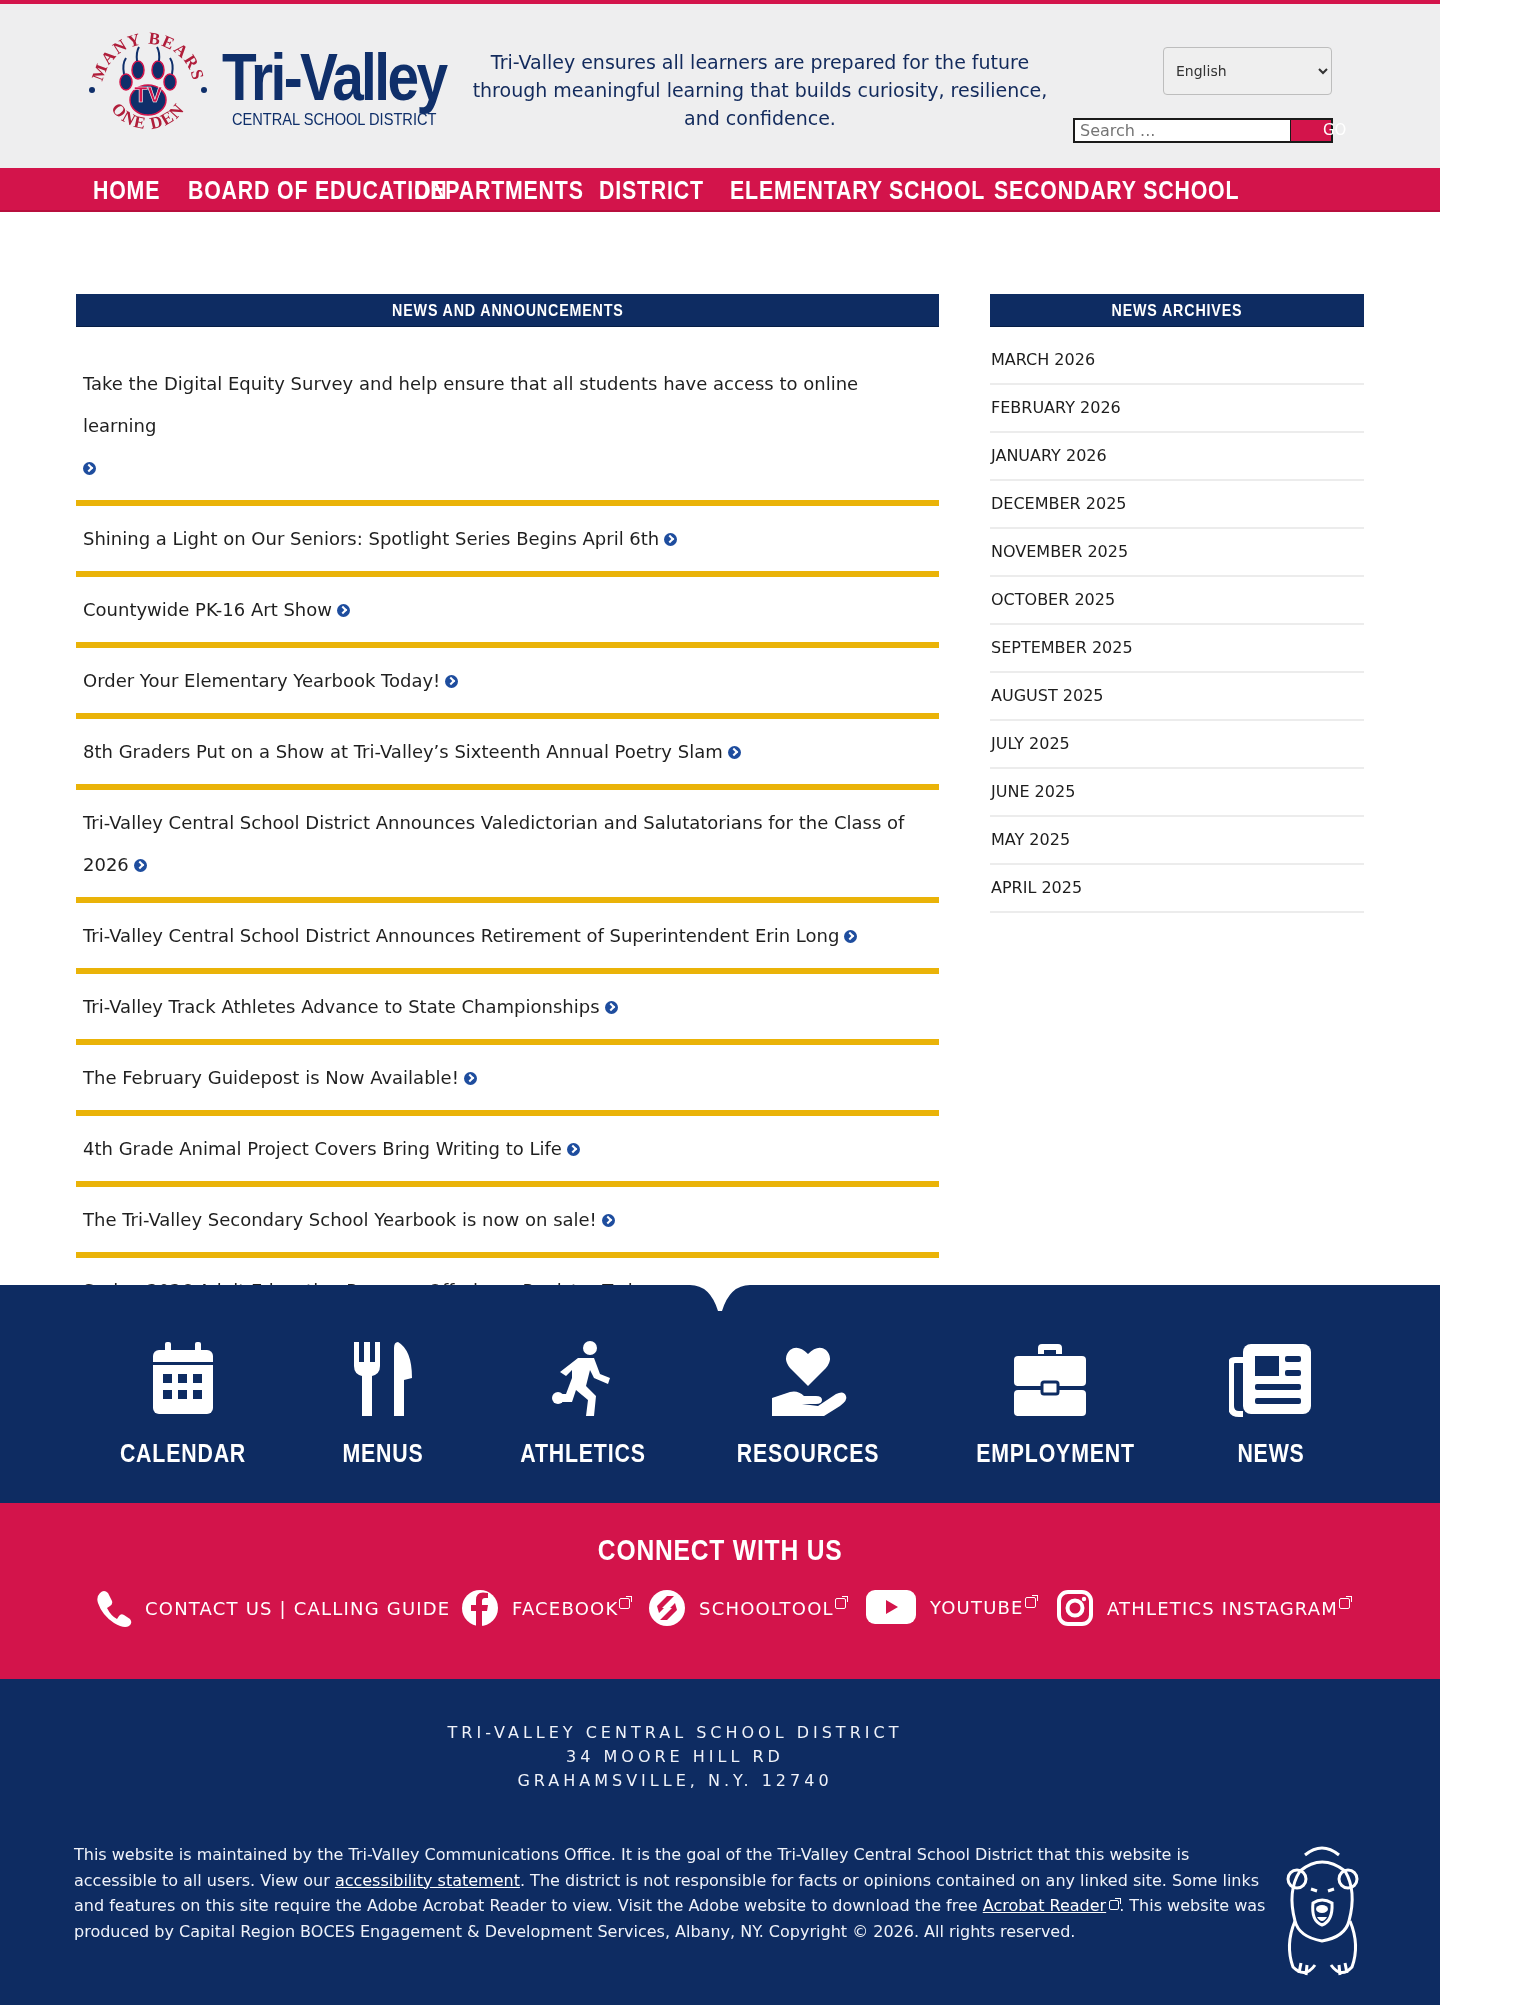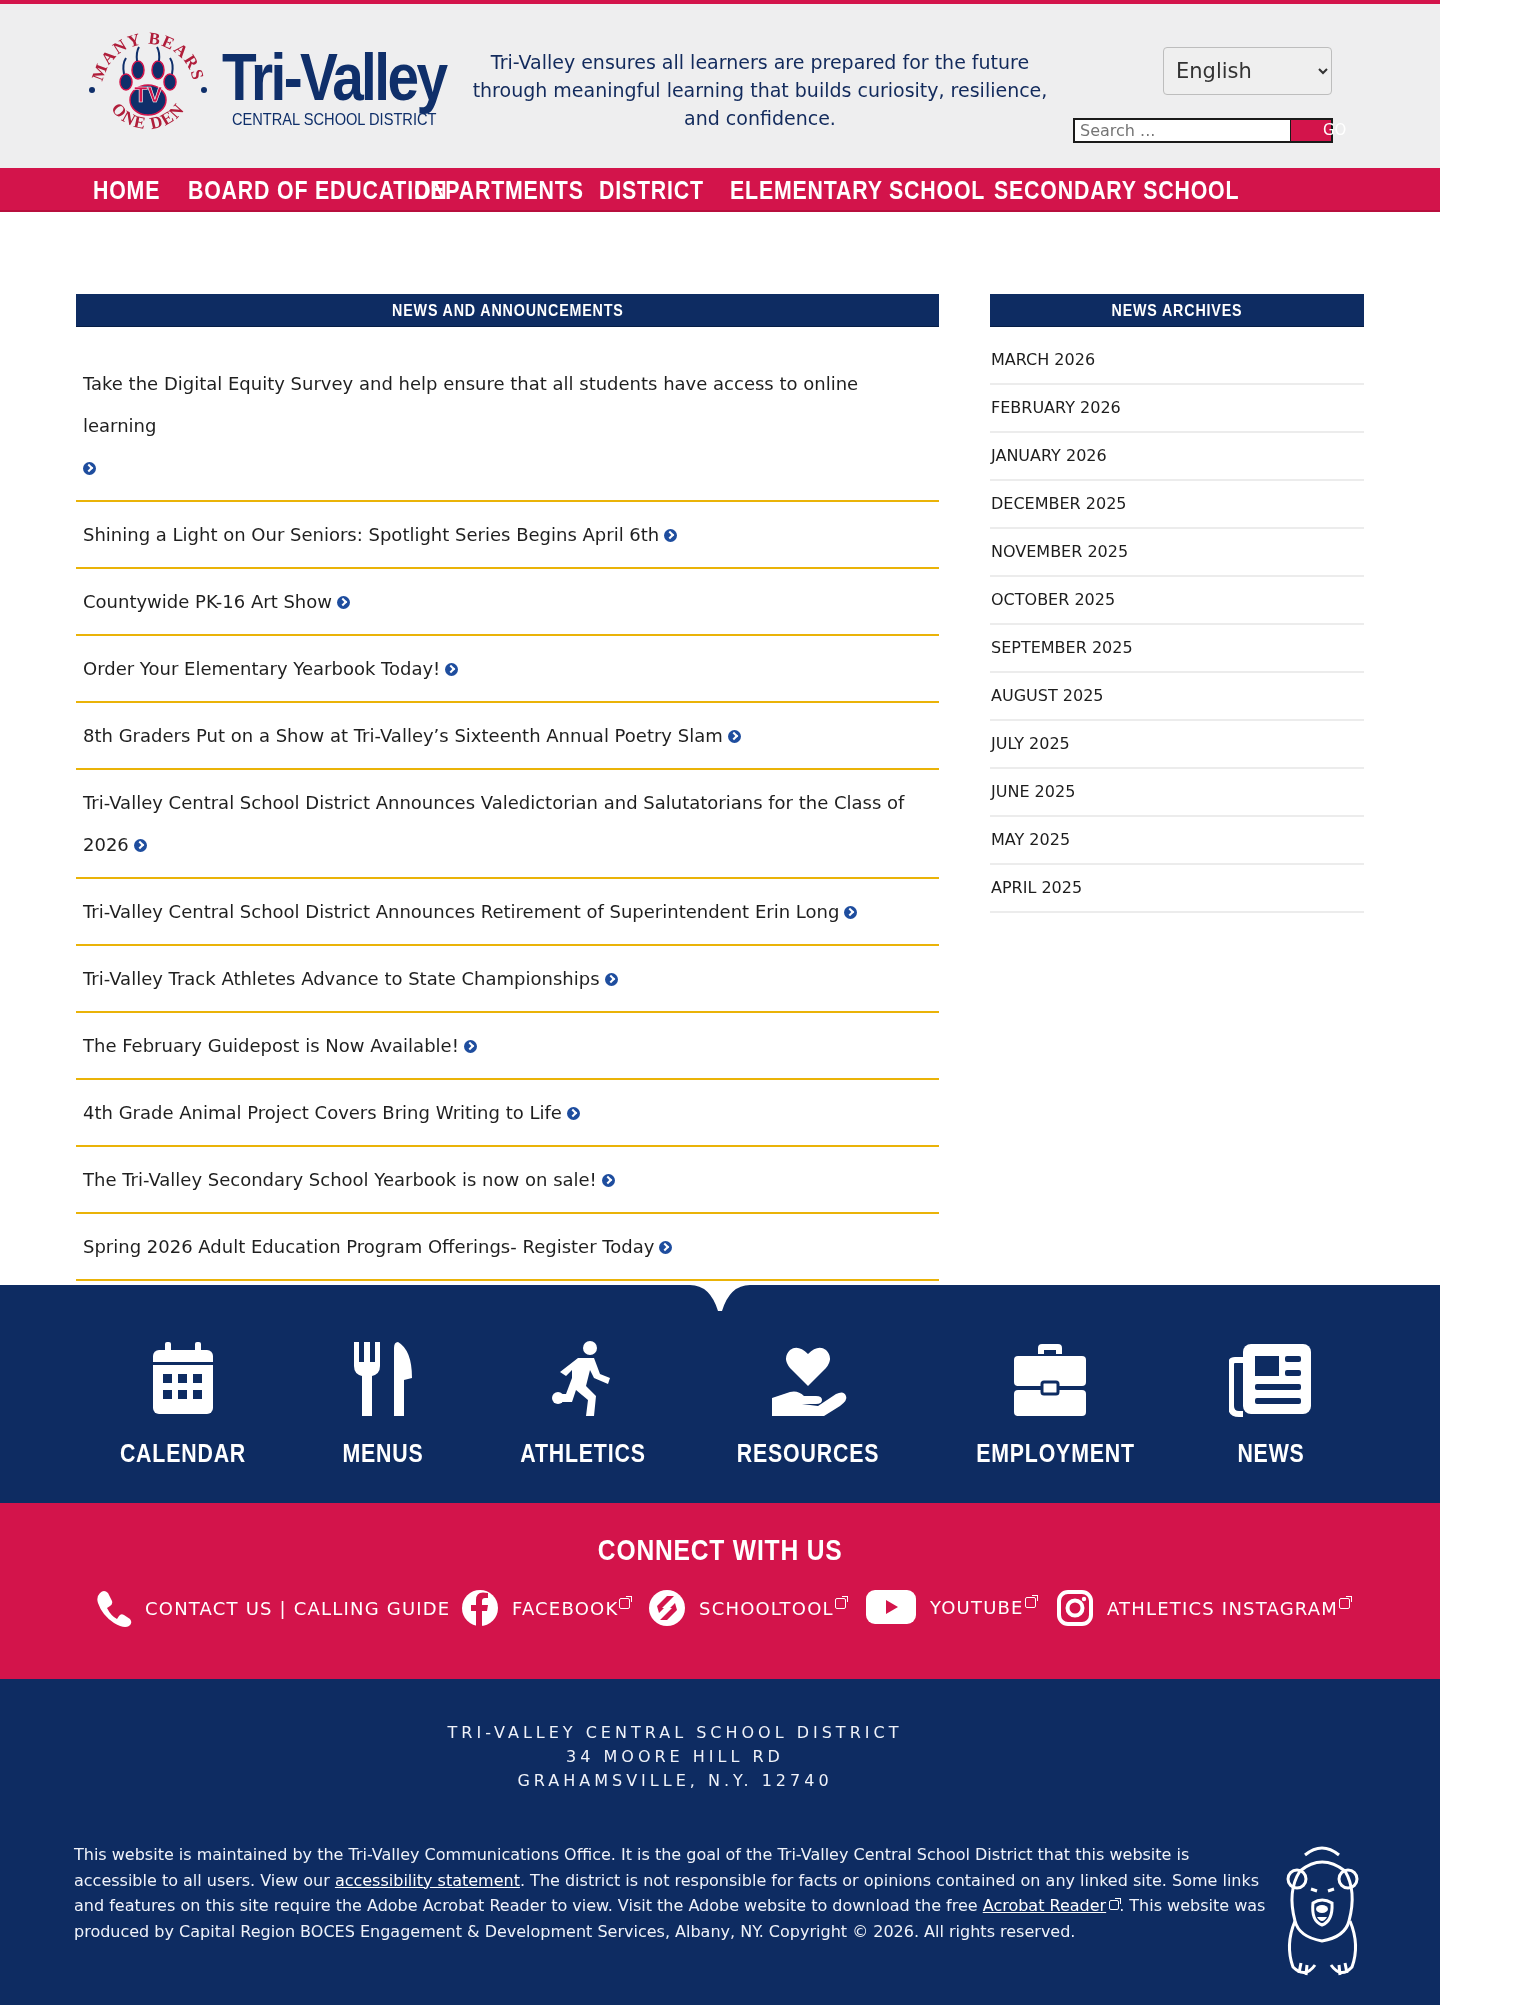--- a/index.html
+++ b/index.html
@@ -9,42 +9,42 @@
   .page { position: absolute; left: 0; top: 0; width: 1440px; height: 2005px; background: #fff; }
 
   
   .topline { position: absolute; left: 0; top: 0; width: 1440px; height: 4px; background: #d3144b; }
   .header { position: absolute; left: 0; top: 4px; width: 1440px; height: 164px; background: #eeeeef; }
   .logo-seal { position: absolute; left: 82px; top: 16px; width: 132px; height: 132px; }
   .logo-word { position: absolute; left: 222px; top: 40px; }
   .logo-word .big { font-family: "Liberation Sans", sans-serif; font-weight: bold; font-size: 66px; color: #0f2f6a; letter-spacing: -3px; line-height: 66px; transform: scaleX(0.86); transform-origin: left; display: block; }
   .logo-word .small { position: absolute; left: 10px; top: 66px; font-family: "Liberation Sans", sans-serif; font-size: 17px; color: #0f2f6a; transform: scaleX(0.86); transform-origin: left; white-space: nowrap; }
   .tagline { position: absolute; left: 470px; top: 44px; width: 580px; text-align: center; font-size: 19px; line-height: 28px; color: #122a5c; font-family: "DejaVu Sans", sans-serif; }
-  .lang { position: absolute; left: 1163px; top: 43px; width: 169px; height: 48px; background: #efefef; border: 1px solid #bdbdbd; border-radius: 4px; font-size: 21px; color: #333; padding: 0 8px; font-family: "DejaVu Sans", sans-serif; }
+  .lang { position: absolute; left: 1163px; top: 43px; width: 169px; height: 48px; background: #efefef; border: 1px solid #bdbdbd; border-radius: 4px; font-size: 14px; color: #333; padding: 0 8px; font-family: "DejaVu Sans", sans-serif; }
   .search-box { position: absolute; left: 1073px; top: 114px; width: 260px; height: 25px; border: 2px solid #1a1a1a; background: #fff; display: flex; }
   .search-box input { flex: 1; border: none; outline: none; font-size: 16px; padding: 0 5px; color: #444; font-family: "DejaVu Sans", sans-serif; background: #fff; }
   .search-box .go { width: 41px; background: #d3144b; color: #fff; font-size: 15px; text-align: center; line-height: 21px; border-left: 1px solid #1a1a1a; padding-left: 32px; }
 
   
   .nav { position: absolute; left: 0; top: 168px; width: 1440px; height: 44px; background: #d3144b; border-bottom: 2px solid #b80f3e; }
   .nav ul { list-style: none; display: flex; position: absolute; left: 93px; top: 0; height: 44px; align-items: center; }
   .nav li { color: #fff; font-family: "Liberation Sans", sans-serif; font-weight: bold; font-size: 26px; letter-spacing: 1px; margin-right: 32px; transform: scaleX(0.82); transform-origin: left; white-space: nowrap; }
   .nav li:nth-child(1) { width: 63px; }
   .nav li:nth-child(2) { width: 226px; margin-right: 0; }
   .nav li:nth-child(3) { width: 185px; margin-right: 0; }
   .nav li:nth-child(4) { width: 131px; margin-right: 0; }
   .nav li:nth-child(5) { width: 264px; margin-right: 0; }
   .nav li:nth-child(6) { width: 240px; margin-right: 0; }
 
   
   .news { position: absolute; left: 76px; top: 294px; width: 863px; }
   .bar-title { height: 33px; background: #0e2c62; color: #fff; text-align: center; font-family: "Liberation Sans", sans-serif; font-weight: bold; font-size: 17px; line-height: 33px; letter-spacing: 1px; border-bottom: 1px solid #061d45; }
   .bar-title span { display: inline-block; transform: scaleX(0.84); }
   .news-list { list-style: none; margin-top: 24px; }
-  .news-item { border-bottom: 2px solid #eab308; padding: 12px 7px 11px 7px; font-size: 18px; line-height: 42px; color: #1f1f1f; }
+  .news-item { border-bottom: 6px solid #eab308; padding: 12px 7px 11px 7px; font-size: 18px; line-height: 42px; color: #1f1f1f; }
   .news-item .txt { }
   .arrow { display: inline-block; width: 13px; height: 13px; border-radius: 50%; background: #1e4d9e; position: relative; vertical-align: middle; margin-left: 5px; top: -1px; }
   .arrow::after { content: ""; position: absolute; left: 3px; top: 3.5px; width: 4px; height: 4px; border-right: 2px solid #fff; border-bottom: 2px solid #fff; transform: rotate(-45deg); }
 
   .archives { position: absolute; left: 990px; top: 294px; width: 374px; }
   .arch-list { list-style: none; margin-top: 10px; }
   .arch-item { border-bottom: 2px solid #ececec; font-size: 16px; line-height: 46px; height: 48px; color: #1d1d1d; padding-left: 1px; }
 
   
   .quick { position: absolute; left: 0; top: 1285px; width: 1440px; height: 218px; background: #0e2c62; }

